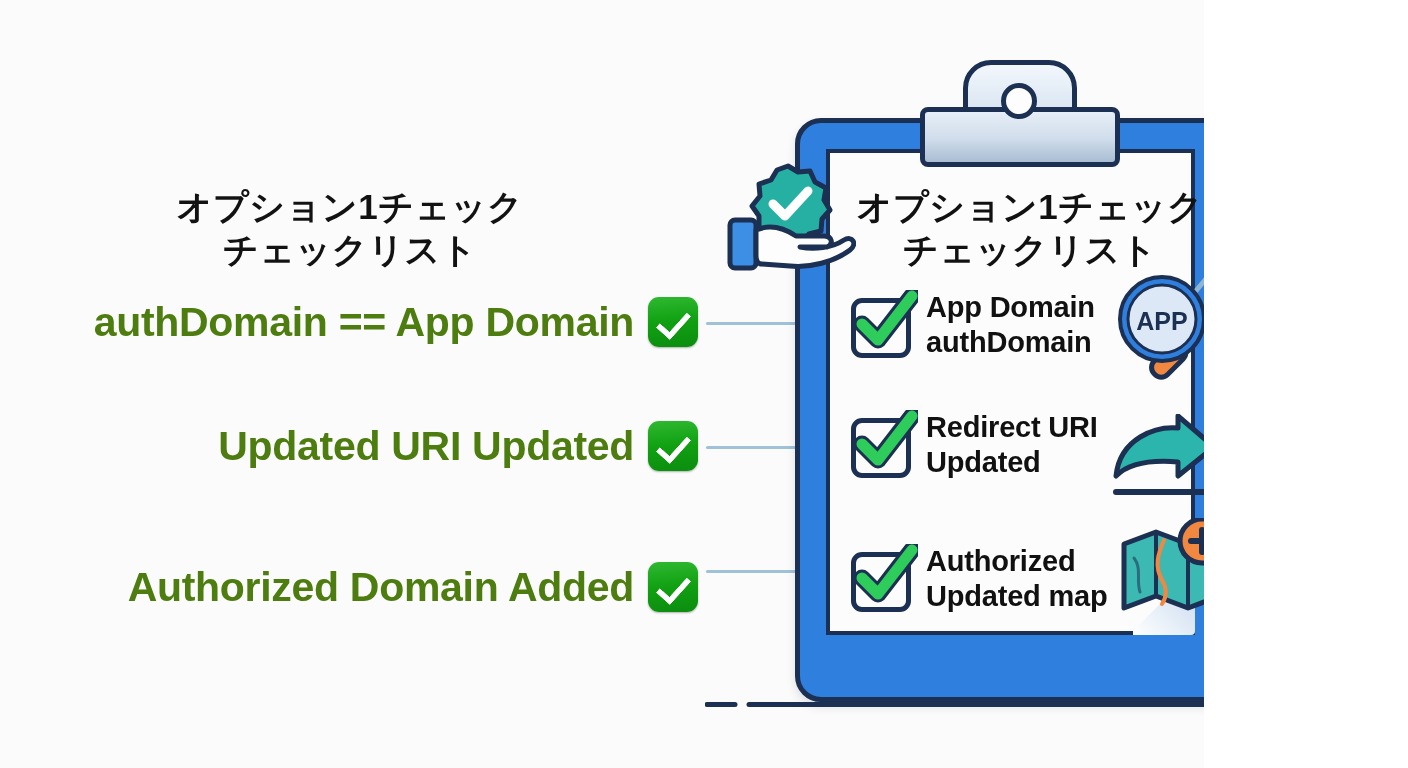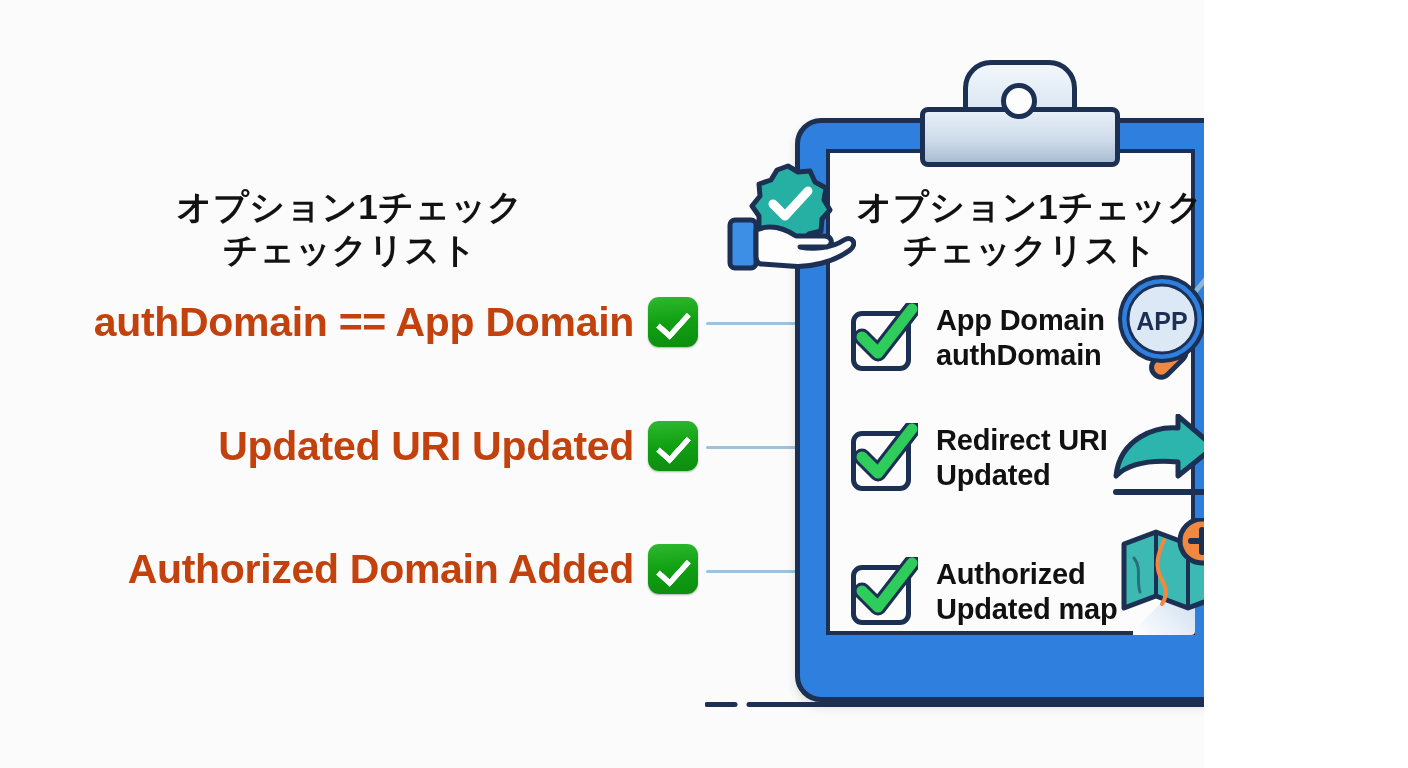--- a/index.html
+++ b/index.html
@@ -46,27 +46,27 @@
     right: 12px;
     display: flex;
     align-items: center;
     justify-content: flex-end;
     gap: 14px;
     height: 62px;
   }
   .left-row .row-text {
     font-size: 41px;
     font-weight: 700;
-    color: #c2410c;
+    color: #4d7c0f;
     white-space: nowrap;
     letter-spacing: -0.3px;
   }
   #left-row-0 { top: 291px; }
   #left-row-1 { top: 415px; }
-  #left-row-2 { top: 538px; }
+  #left-row-2 { top: 556px; }
 
   
   .emoji-check {
     width: 50px;
     height: 50px;
     border-radius: 11px;
     background: linear-gradient(175deg, #2fb832 0%, #11a112 48%, #0c8d0f 100%);
     box-shadow: 0 1px 2px rgba(0,0,0,0.30);
     position: relative;
     flex: 0 0 auto;
@@ -187,22 +187,21 @@
   }
   #clip-title .ttl-line { display: block; }
 
   
   .clip-row {
     position: absolute;
     left: 848px;
     width: 390px;
     height: 96px;
     display: flex;
-    align-items: center;
-    gap: 18px;
+    gap: 8px;
     z-index: 8;
   }
   #clip-row-0 { top: 290px; }
   #clip-row-1 { top: 410px; }
   #clip-row-2 { top: 544px; }
 
   .check-box {
     position: relative;
     width: 70px;
     height: 70px;

